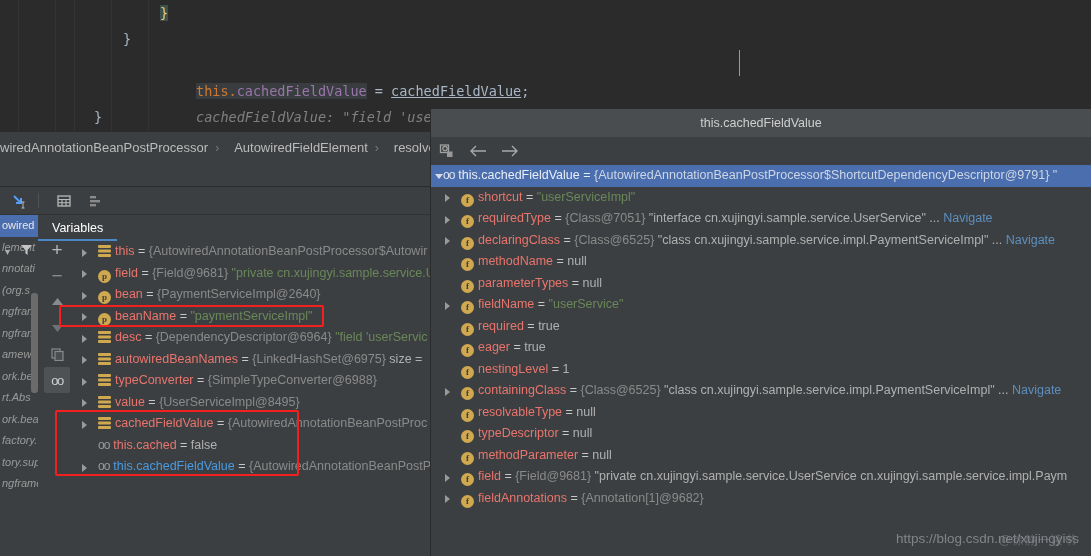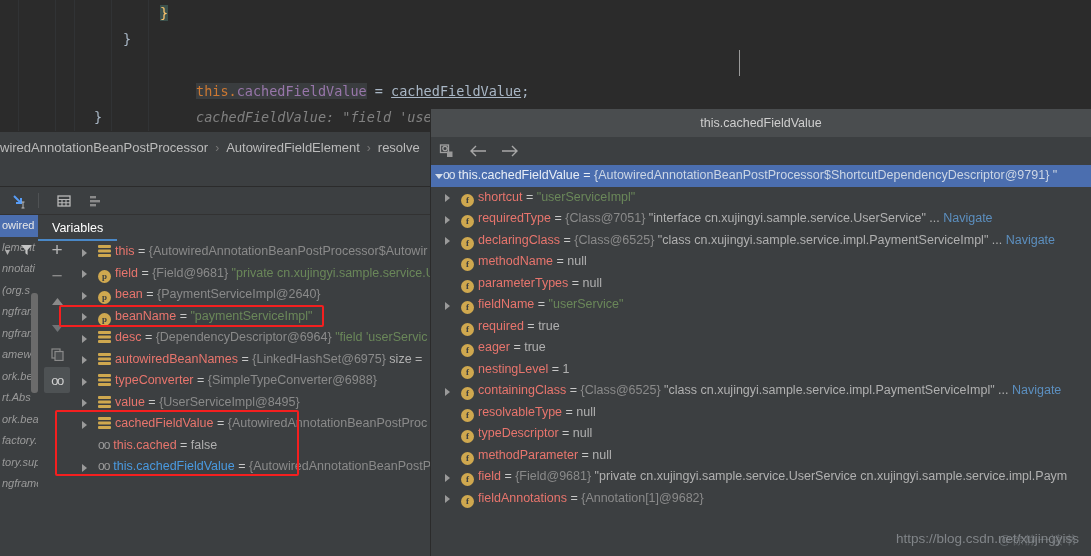--- a/index.html
+++ b/index.html
@@ -44,21 +44,21 @@
     background: #9a9a9a;
   }
 
   
   .breadcrumb-bar {
     position: absolute; left: 0; top: 131px; width: 1091px; height: 32px;
     background: #3c3f41; border-top: 1px solid #2b2b2b;
     display: flex; align-items: center; overflow: hidden;
     color: #bbbbbb; font-size: 13px;
   }
-  .bc-item { color: #bbbbbb; white-space: nowrap; }
+  .bc-item { color: #bbbbbb; white-space: nowrap; margin-left: 8px; }
   .bc-sep { color: #787878; margin: 0 7px; font-size: 12px; }
 
   
   .debug-strip {
     position: absolute; left: 0; top: 163px; width: 1091px; height: 24px;
     background: #3c3f41; border-bottom: 1px solid #2b2b2b;
   }
   .debug-toolbar {
     position: absolute; left: 0; top: 187px; width: 430px; height: 28px;
     background: #3c3f41; display: flex; align-items: center;

